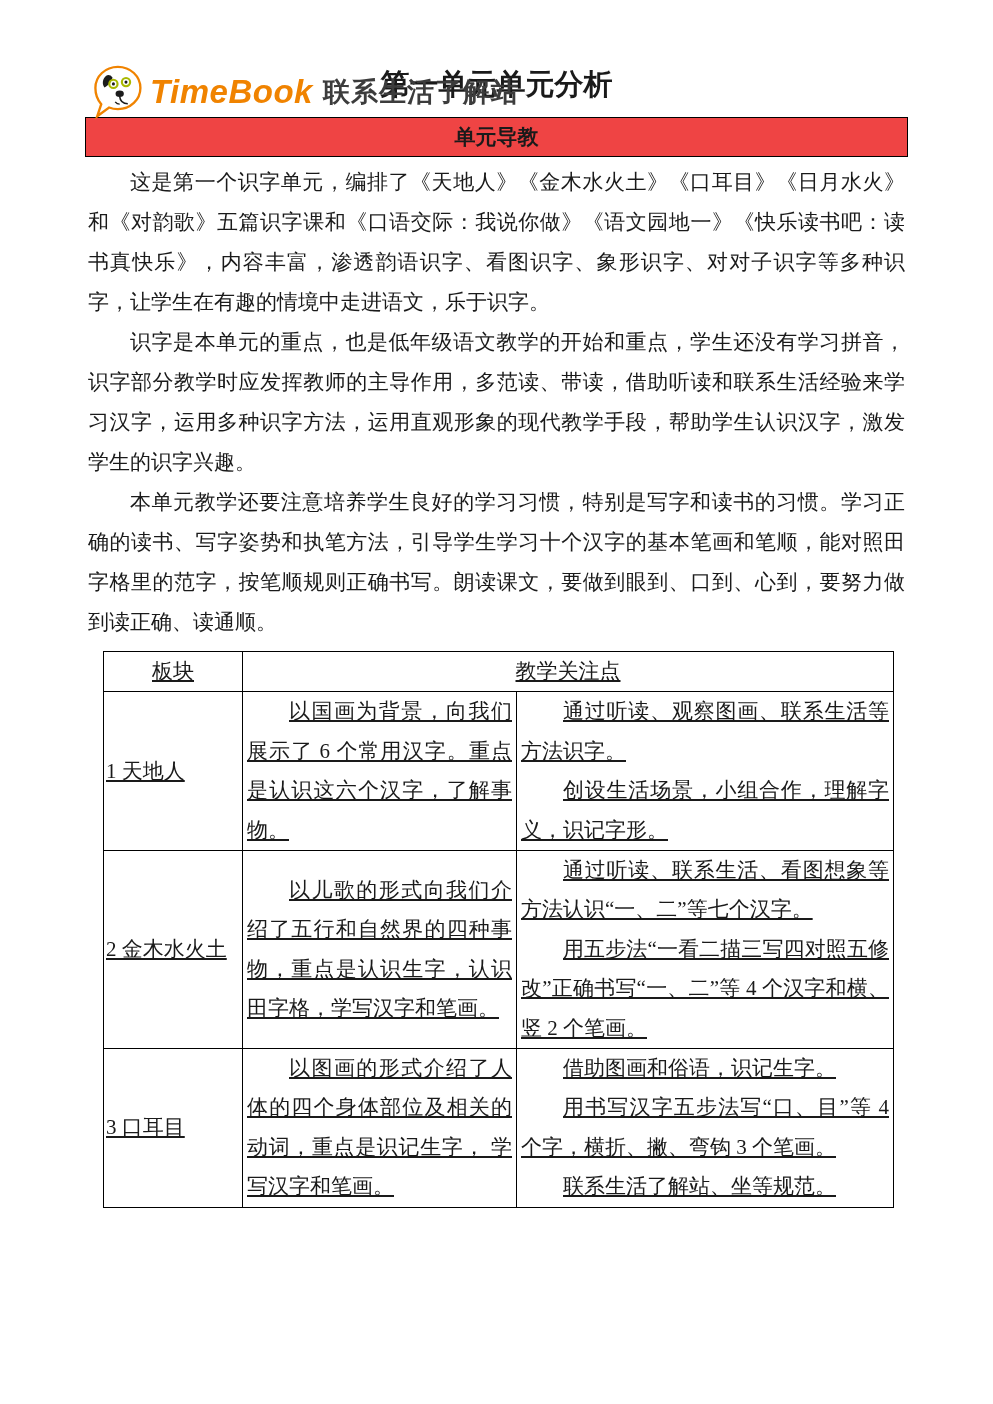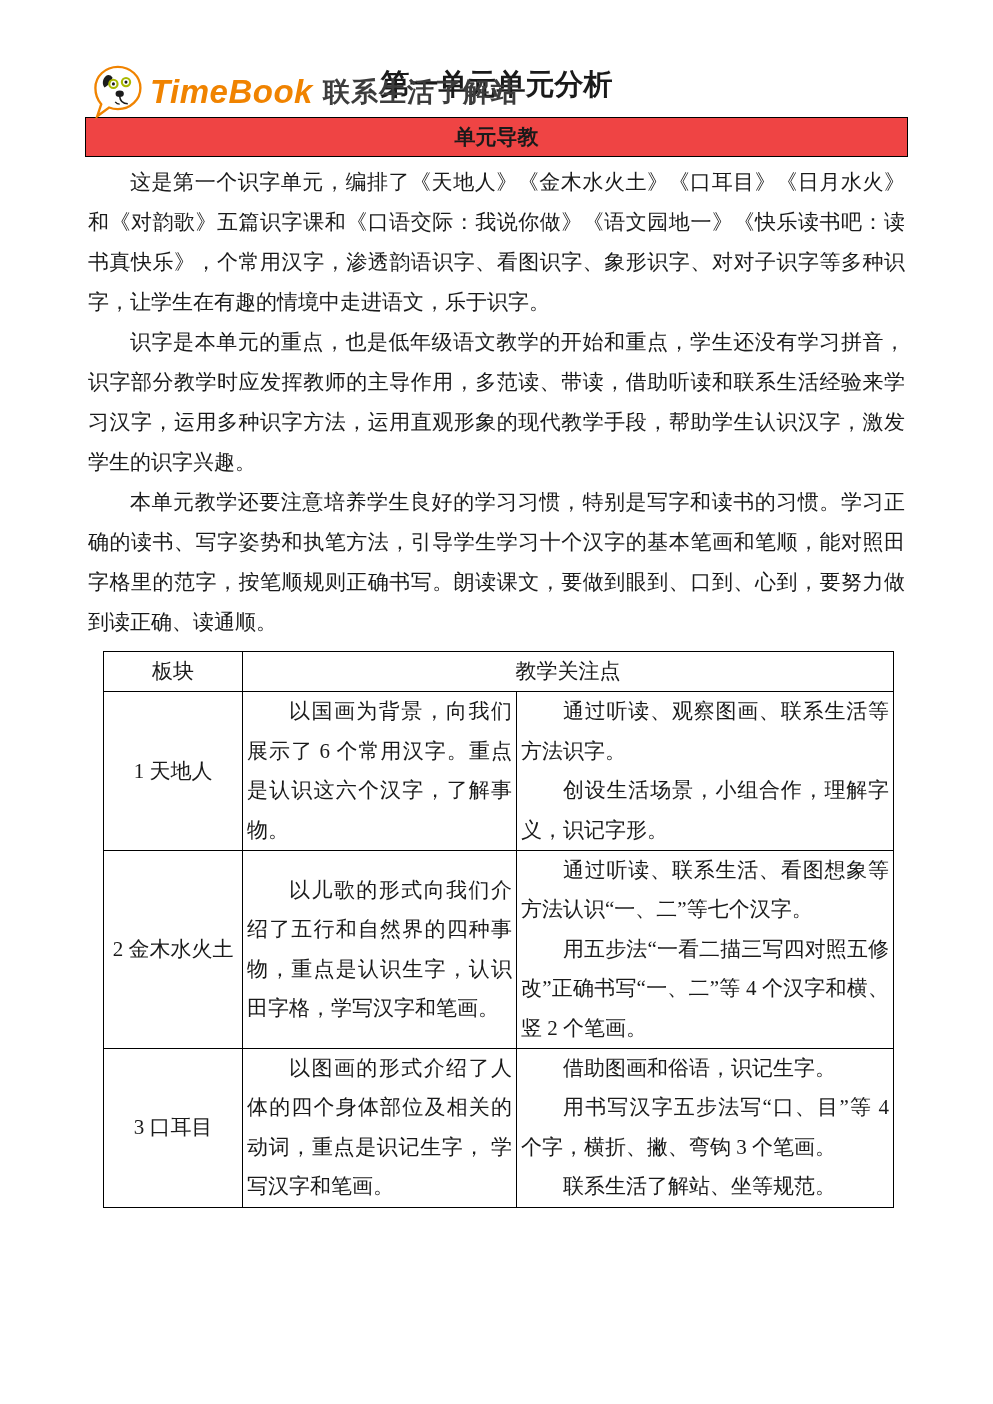--- a/index.html
+++ b/index.html
@@ -74,28 +74,29 @@
   }
   .body-text p { margin: 0; text-indent: 2em; }
 
   
   table.unit-table {
     margin: 9px 0 0 103px;
     border-collapse: collapse;
     table-layout: fixed;
     width: 790px;
     font-size: 21px;
+    text-decoration: underline;
   }
   table.unit-table td {
     border: 1px solid #000000;
     vertical-align: middle;
     padding: 0 4px;
     line-height: 39.4px;
   }
-  table.unit-table td.c1 { text-align: center; padding: 0 2px; }
+  table.unit-table td.c1 { text-align: left; padding: 0 2px; }
   table.unit-table td p { margin: 0; text-indent: 2em; text-align: justify; }
   table.unit-table tr.thead td { height: 40px; text-align: center; }
   table.unit-table tr.r1 td { height: 157px; }
   table.unit-table tr.r2 td { height: 196px; }
   table.unit-table tr.r3 td { height: 157px; }
 </style>
 </head>
 <body>
 
 <div class="page">
@@ -120,21 +121,21 @@
     </svg>
     <span class="brand">TimeBook</span>
     <span class="company">联系生活了解站</span>
   </div>
 
   <h1 class="title">第一单元单元分析</h1>
 
   <div class="section-bar">单元导教</div>
 
   <div class="body-text">
-    <p>这是第一个识字单元，编排了《天地人》《金木水火土》《口耳目》《日月水火》和《对韵歌》五篇识字课和《口语交际：我说你做》《语文园地一》《快乐读书吧：读书真快乐》，个常用汉字，渗透韵语识字、看图识字、象形识字、对对子识字等多种识字，让学生在有趣的情境中走进语文，乐于识字。</p>
+    <p>这是第一个识字单元，编排了《天地人》《金木水火土》《口耳目》《日月水火》和《对韵歌》五篇识字课和《口语交际：我说你做》《语文园地一》《快乐读书吧：读书真快乐》，内容丰富，渗透韵语识字、看图识字、象形识字、对对子识字等多种识字，让学生在有趣的情境中走进语文，乐于识字。</p>
     <p>识字是本单元的重点，也是低年级语文教学的开始和重点，学生还没有学习拼音，识字部分教学时应发挥教师的主导作用，多范读、带读，借助听读和联系生活经验来学习汉字，运用多种识字方法，运用直观形象的现代教学手段，帮助学生认识汉字，激发学生的识字兴趣。</p>
     <p>本单元教学还要注意培养学生良好的学习习惯，特别是写字和读书的习惯。学习正确的读书、写字姿势和执笔方法，引导学生学习十个汉字的基本笔画和笔顺，能对照田字格里的范字，按笔顺规则正确书写。朗读课文，要做到眼到、口到、心到，要努力做到读正确、读通顺。</p>
   </div>
 
   <table class="unit-table">
     <colgroup>
       <col style="width:139px">
       <col style="width:274px">
       <col style="width:377px">
     </colgroup>

